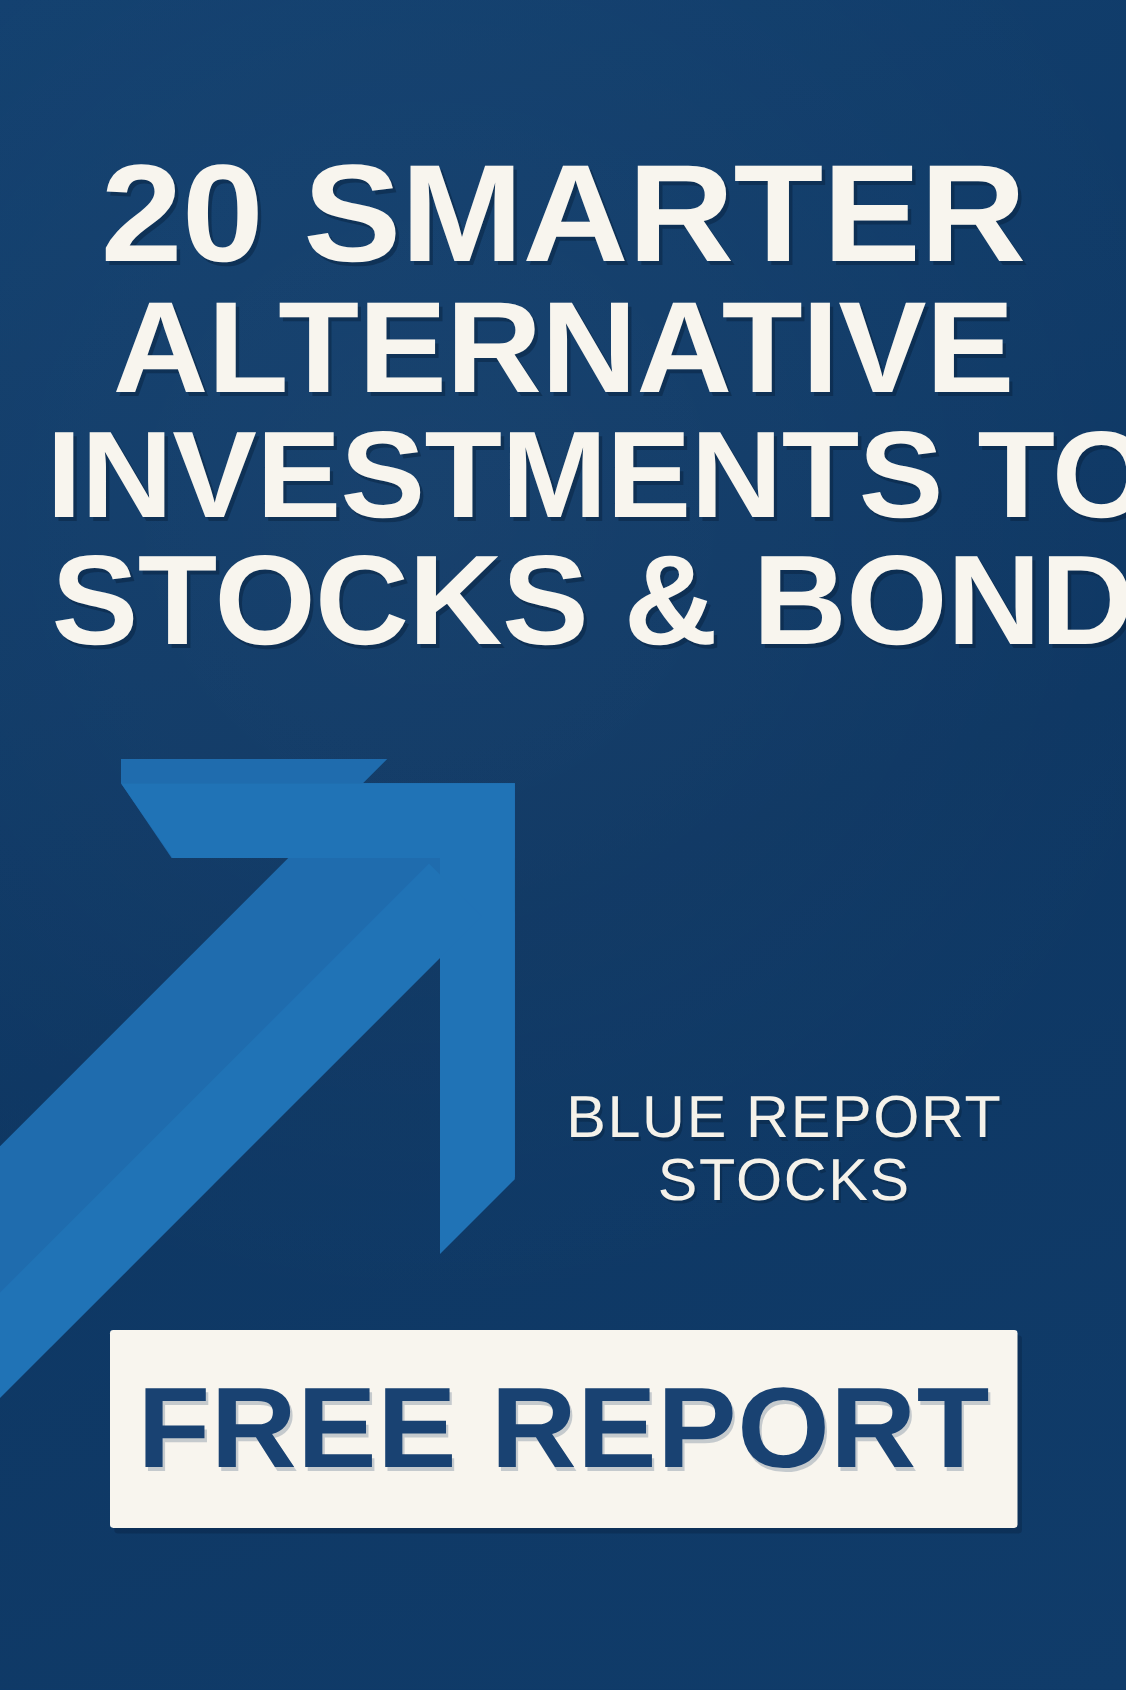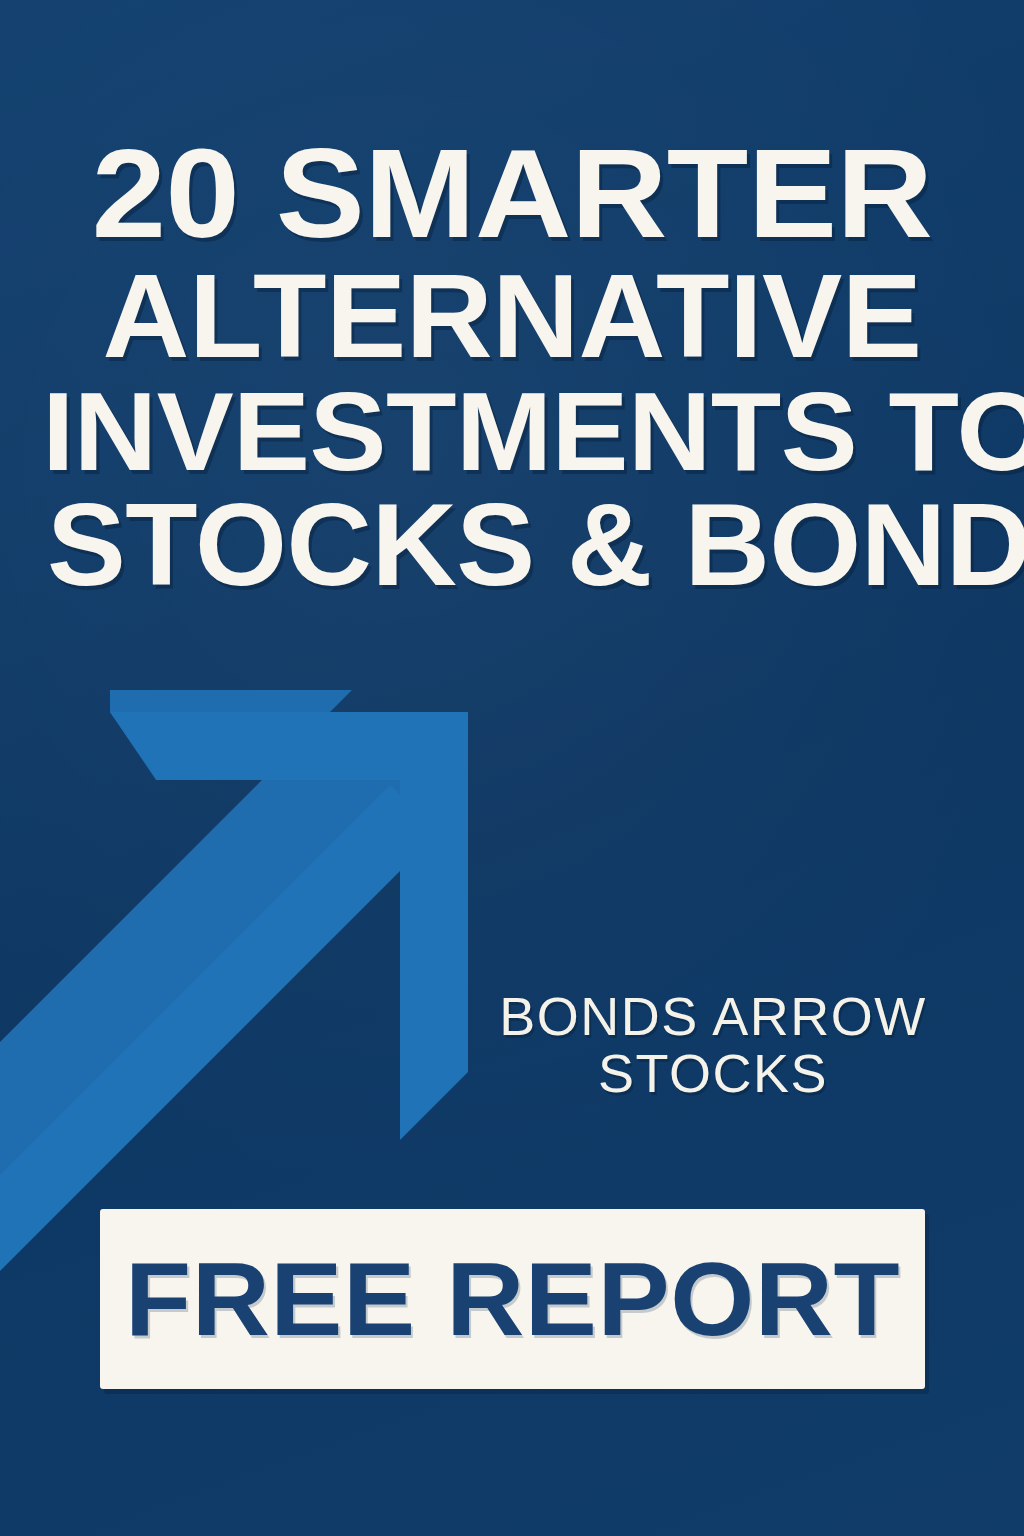--- a/index.html
+++ b/index.html
@@ -171,21 +171,21 @@
   </div>
 
   <div id="headline">
     <span class="headline-line line-1">20 SMARTER</span>
     <span class="headline-line line-2">ALTERNATIVE</span>
     <span class="headline-line line-3">INVESTMENTS TO</span>
     <span class="headline-line line-4">STOCKS &amp; BONDS</span>
   </div>
 
   <div id="brand">
-    <span class="brand-line">BONDS ARROW</span>
+    <span class="brand-line">BLUE REPORT</span>
     <span class="brand-line">STOCKS</span>
   </div>
 
   <div id="cta-button">
     <span id="cta-label">FREE REPORT</span>
   </div>
 
 </div>
 
 </body></html>

